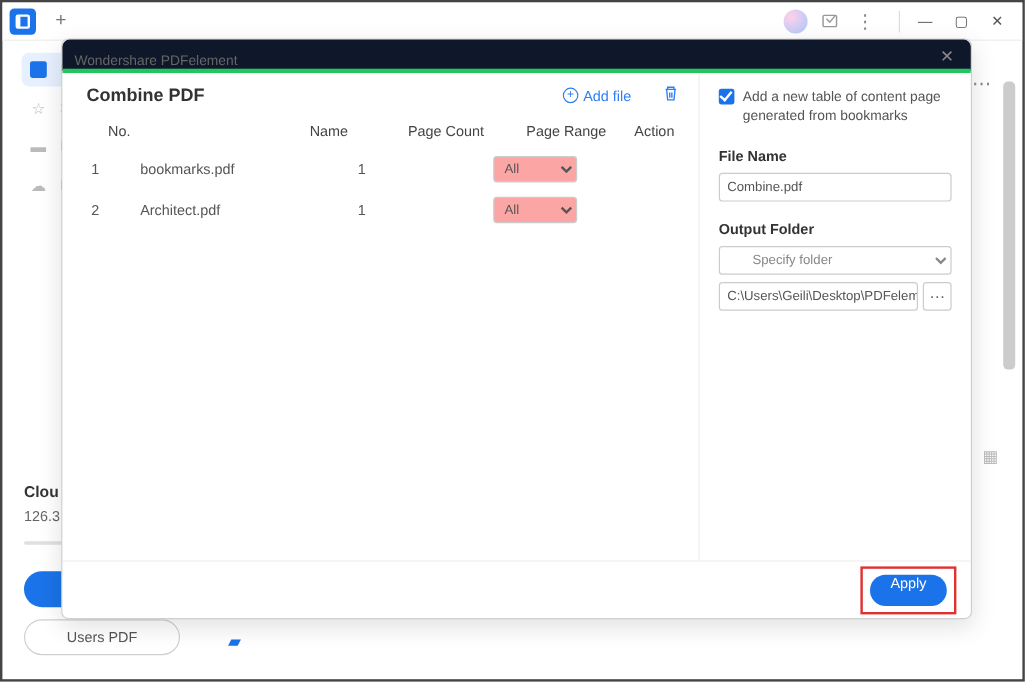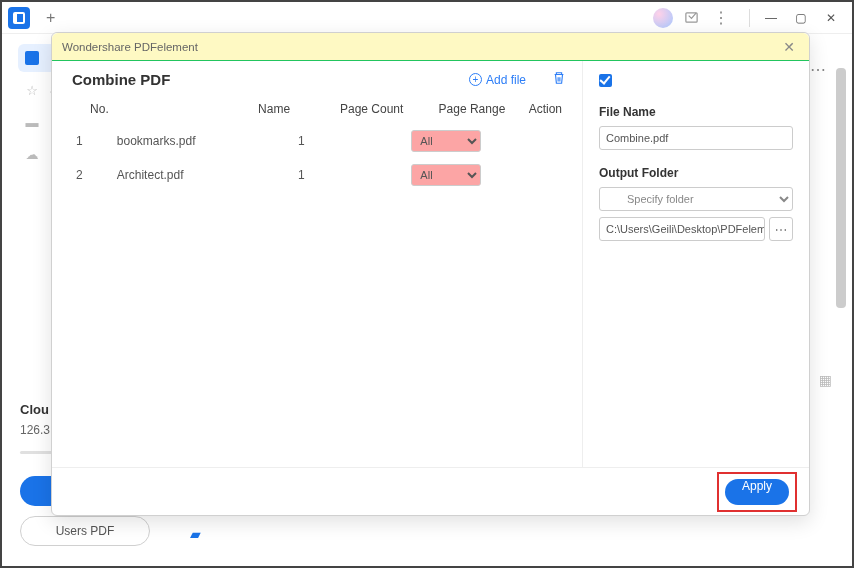--- a/index.html
+++ b/index.html
@@ -33,21 +33,21 @@
 .blue-pill { width: 130px; height: 30px; background: #1a73e8; border-radius: 16px; margin-bottom: 10px; }
 .grey-pill { width: 130px; height: 30px; border: 1px solid #d0d0d0; border-radius: 16px; display: flex; align-items: center; justify-content: center; font-size: 12px; color: #555; }
 
 .right-sb { position: absolute; right: 6px; top: 66px; width: 10px; height: 240px; background: #ccc; border-radius: 4px; }
 .right-grid { position: absolute; right: 20px; top: 370px; color: #bbb; font-size: 14px; }
 .sb-dots { position: absolute; right: 26px; top: 58px; color: #888; font-size: 16px; }
 .sb-wave { position: absolute; left: 188px; bottom: 24px; color: #1a73e8; font-size: 14px; }
 
 
 .dialog { position: absolute; left: 49px; top: 30px; right: 42px; bottom: 50px; background: #fff; border: 1px solid #d0d0d0; border-radius: 6px; box-shadow: 0 6px 20px rgba(0,0,0,0.12); display: flex; flex-direction: column; }
-.dlg-tb { height: 28px; background: #fef9c3; border-bottom: 1px solid #22c55e; border-radius: 6px 6px 0 0; display: flex; align-items: center; padding: 0 10px; font-size: 11.5px; color: #666; }
+.dlg-tb { height: 28px; background: #0f172a; border-bottom: 4px solid #22c55e; border-radius: 6px 6px 0 0; display: flex; align-items: flex-end; padding: 0 10px; font-size: 11.5px; color: #666; }
 .dlg-close { margin-left: auto; color: #888; font-size: 14px; padding: 2px 4px; }
 
 .dlg-body { flex: 1; display: flex; overflow: hidden; }
 .dlg-left { flex: 1; padding: 10px 16px 10px 20px; border-right: 1px solid #eee; }
 .dlg-right { width: 226px; padding: 12px 16px; }
 
 .dlg-header { display: flex; align-items: center; margin-bottom: 8px; gap: 12px; }
 .dlg-title { font-size: 15px; font-weight: 600; color: #333; }
 .h-spacer { flex: 1; }
 .add-file { color: #2d7ef7; font-size: 12px; display: flex; align-items: center; gap: 4px; margin-right: 14px; }
@@ -188,20 +188,21 @@
             <td><select class="sel"><option>All</option></select></td>
             <td></td>
           </tr>
         </tbody>
       </table>
     </div>
 
     <div class="dlg-right">
       <div class="chk-row">
         <span class="chk"></span>
+        <span>Add a new table of content page generated from bookmarks</span>
       </div>
 
       <div class="fld-lbl">File Name</div>
       <input class="fld-in" value="Combine.pdf" style="">
 
       <div class="fld-lbl">Output Folder</div>
       <select class="fld-sel">
         <option>Specify folder</option>
       </select>
       <div class="path-row">

